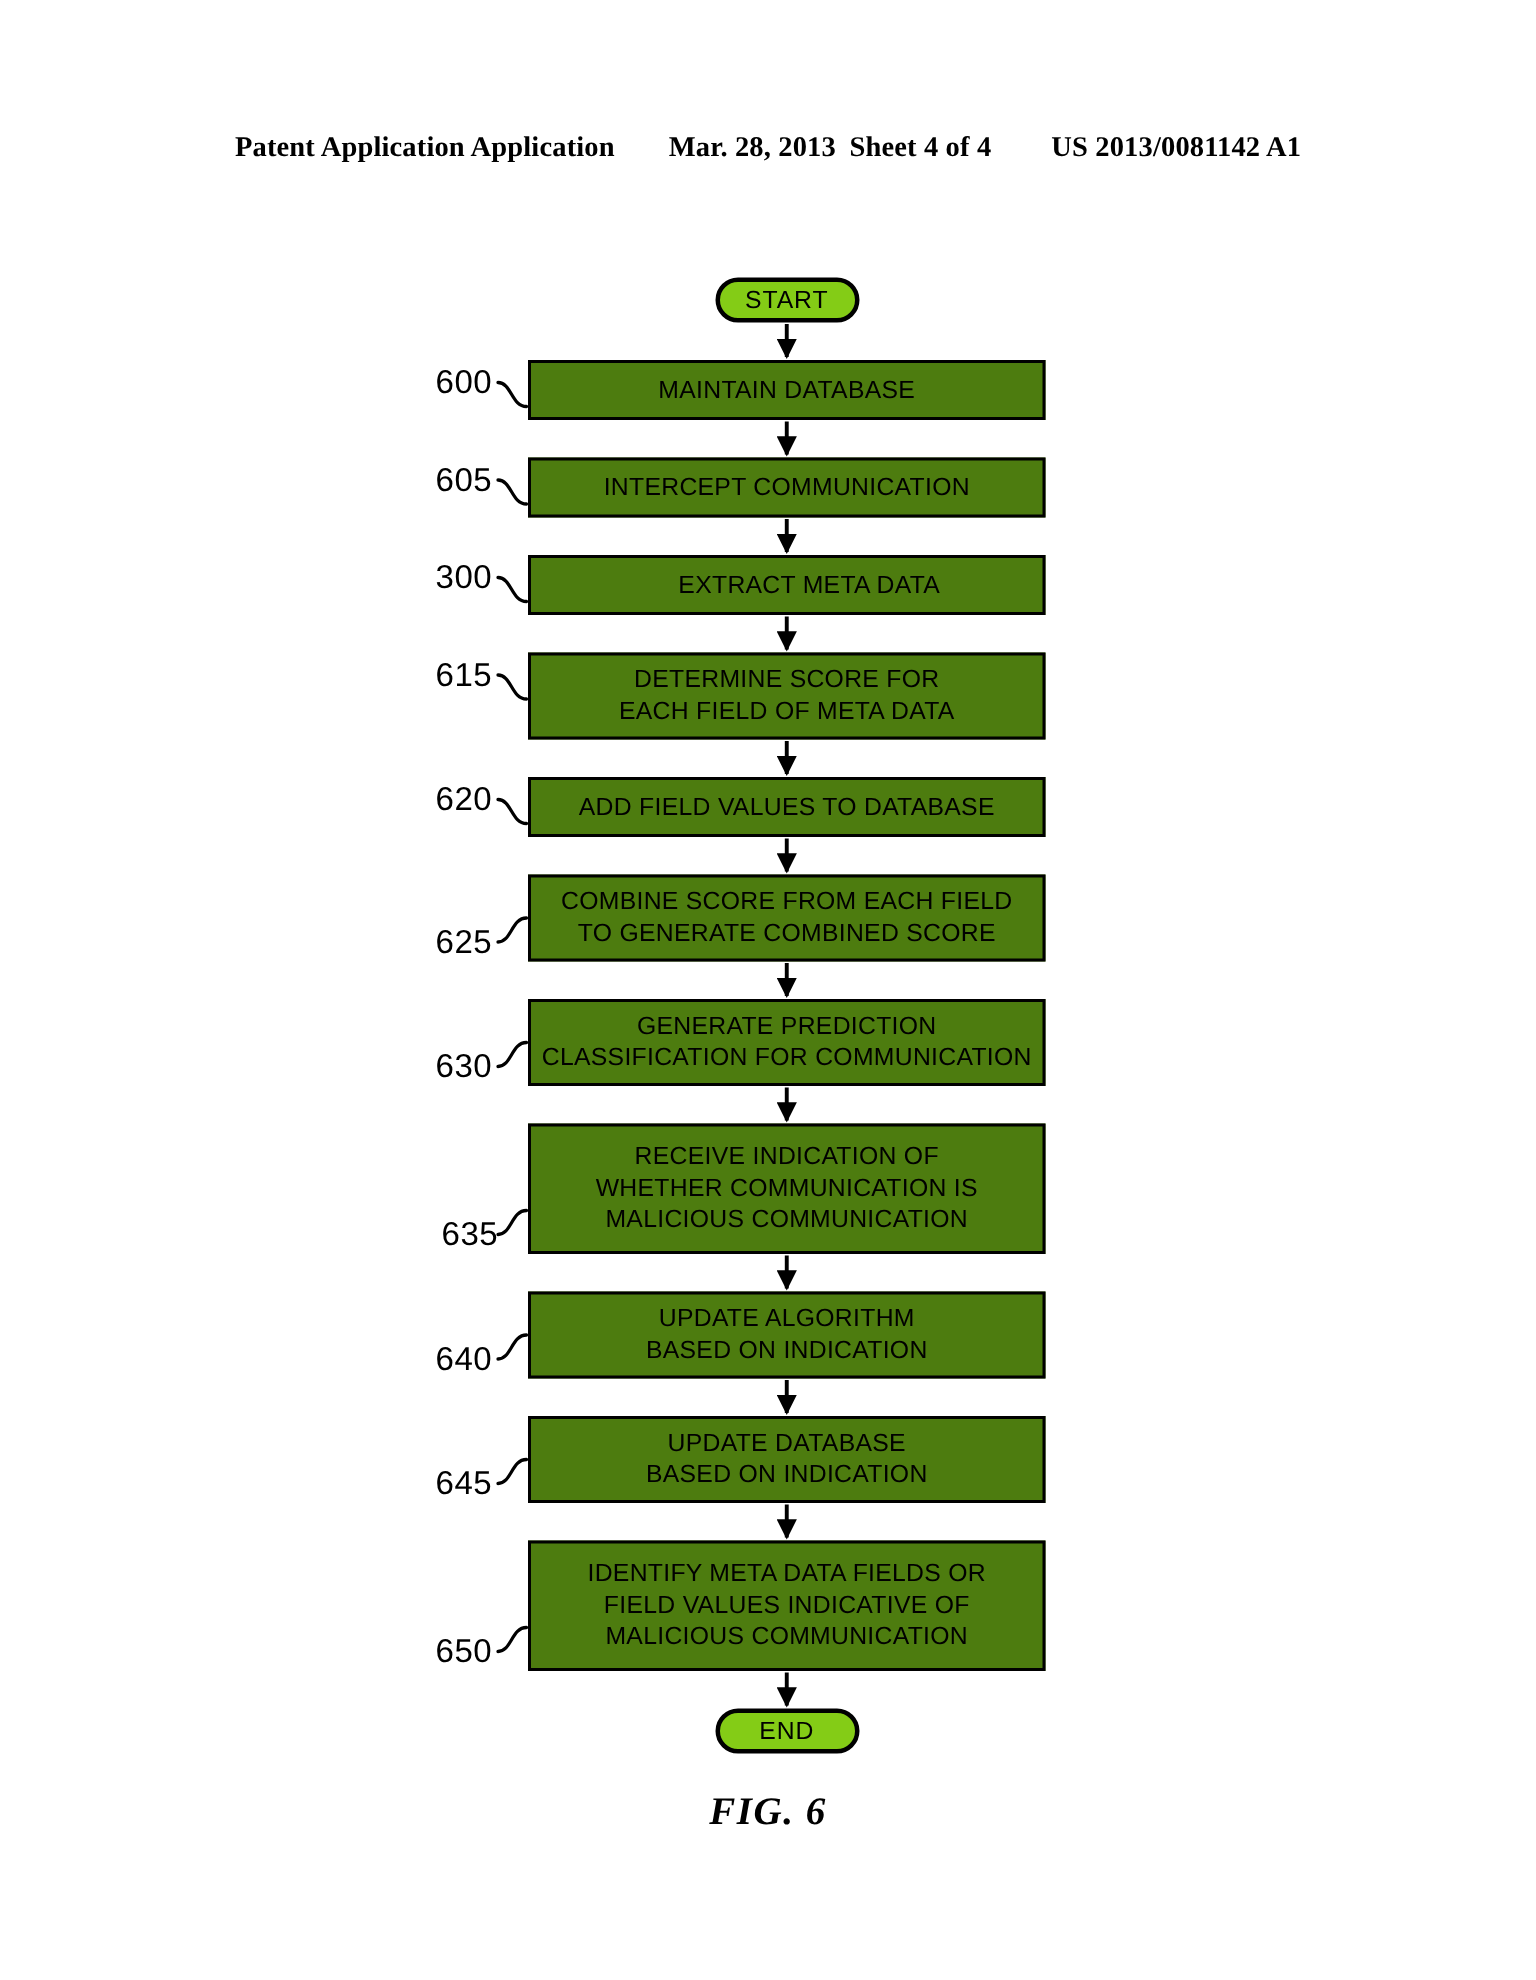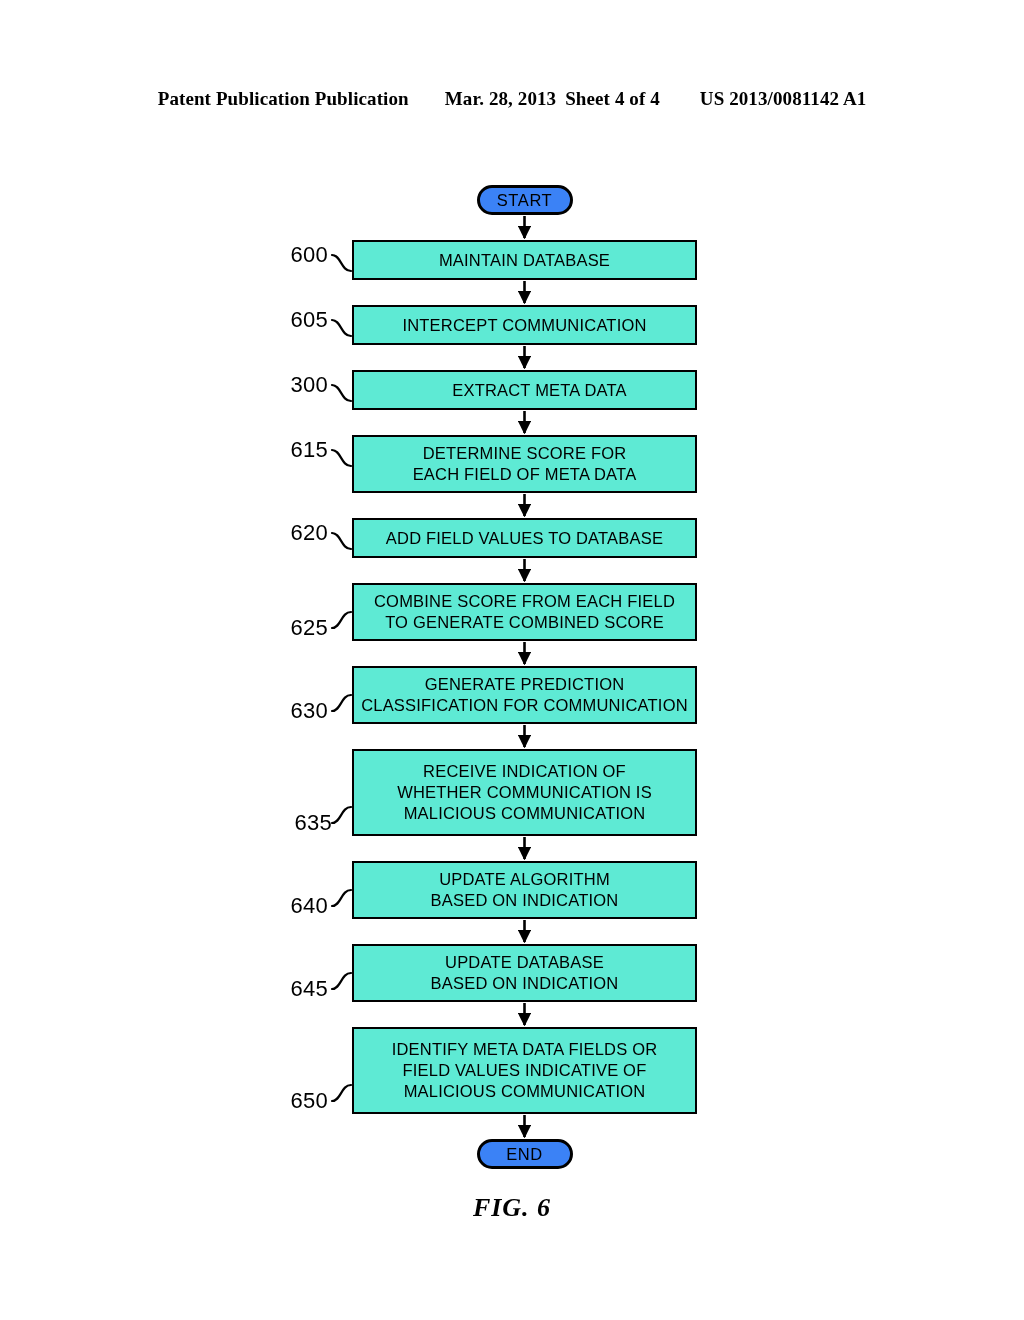--- a/index.html
+++ b/index.html
@@ -52,40 +52,40 @@
     width: 1024px;
     height: 1320px;
     overflow: visible;
   }
 
   
   .node {
     position: absolute;
     box-sizing: border-box;
     border: 2.5px solid #000;
-    background: #5eead4;
+    background: #4d7c0f;
     display: flex;
     align-items: center;
     justify-content: center;
     text-align: center;
     font-family: "Liberation Sans", sans-serif;
     font-size: 16.5px;
     line-height: 1.27;
     letter-spacing: 0.2px;
     color: #000;
     padding: 0 6px;
   }
   .node .node-text { display: block; white-space: pre-line; }
 
   .terminal {
     position: absolute;
     box-sizing: border-box;
     border: 3px solid #000;
     border-radius: 999px;
-    background: #3b82f6;
+    background: #84cc16;
     display: flex;
     align-items: center;
     justify-content: center;
     font-family: "Liberation Sans", sans-serif;
     font-size: 16.5px;
     letter-spacing: 0.6px;
     color: #000;
   }
 
   
@@ -111,21 +111,21 @@
     font-weight: bold;
     font-size: 26px;
     letter-spacing: 1px;
     color: #000;
   }
 </style>
 </head>
 <body>
 
 <div class="pub-header">
-  <span class="hdr-left">Patent Publication Publication</span>
+  <span class="hdr-left">Patent Application Application</span>
   <span class="hdr-mid">
     <span>Mar. 28, 2013</span><span class="sheet">Sheet 4 of 4</span>
   </span>
   <span class="hdr-right">US 2013/0081142 A1</span>
 </div>
 
 <div id="figure">
   <svg id="fig-svg" viewBox="0 0 1024 1320" xmlns="http://www.w3.org/2000/svg">
     <defs>
       <marker id="arrowHead" viewBox="0 0 10 10" refX="9" refY="5" markerWidth="5.2" markerHeight="5.2" orient="auto-start-reverse">

